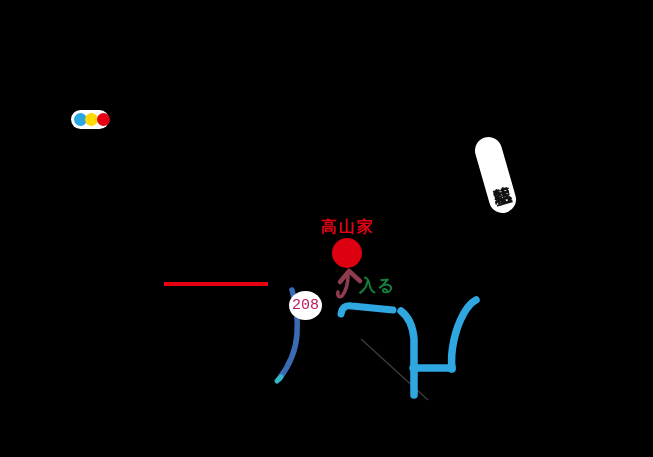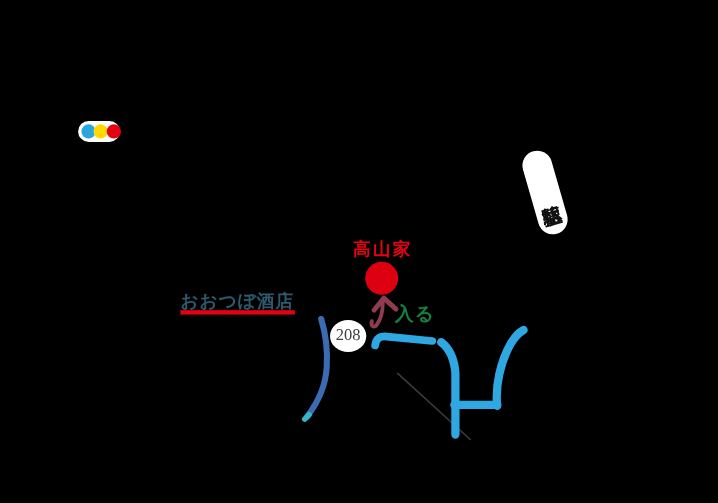--- a/index.html
+++ b/index.html
@@ -1,21 +1,21 @@
 <!DOCTYPE html>
 <html><head>
 <meta charset="utf-8">
 <style>
   html,body{margin:0;padding:0;background:#000;}
   .stage{
     position:relative;
     width:653px;height:457px;
     background:#000;
     overflow:hidden;
-    font-family:Liberation Serif, serif;
+    font-family:Liberation Mono, monospace;
   }
   .abs{position:absolute;}
   svg.lines{position:absolute;left:0;top:0;}
 
   
   .traffic-light{
     left:71px;top:110px;width:38px;height:19px;
     background:#fff;border-radius:9.5px;
   }
   .traffic-light .lamp{
@@ -47,24 +47,24 @@
     left:164px;top:264px;
     font-size:16px;font-weight:bold;letter-spacing:1px;
     white-space:nowrap;
   }
   .store-underline{
     left:164px;top:282px;width:104px;height:4px;
   }
 
   
   .route-badge{
-    left:300px;top:291px;width:33px;height:29px;
+    left:289px;top:291px;width:33px;height:29px;
     background:#fff;border-radius:50%;
     display:flex;align-items:center;justify-content:center;
-    font-size:15px;color:#404040;
+    font-size:15px;color:#be185d;
   }
 
   
   .station-pill{
     left:482px;top:136px;width:27px;height:78px;
     background:#fff;border-radius:14px;
     transform:rotate(-16deg);
     display:flex;align-items:center;justify-content:center;
   }
   .station-pill .vtext{
@@ -103,21 +103,20 @@
     <span class="lamp l1" style="background: rgb(43, 167, 224);"></span>
     <span class="lamp l2" style="background: rgb(255, 217, 0);"></span>
     <span class="lamp l3" style="background: rgb(230, 0, 18);"></span>
   </div>
 
   <div class="abs dest-label" style="color: rgb(230, 0, 18);">高山家</div>
   <div class="abs dest-marker" style="background: rgb(221, 0, 16);"></div>
 
   <div class="abs enter-label" style="color: #15803d;">入る</div>
 
-  <div class="abs store-label" style="color: rgb(44, 90, 110);">おおつぼ酒店</div>
   <div class="abs store-underline" style="background: rgb(230, 0, 18);"></div>
 
   <div class="abs route-badge">
     <span>208</span>
   </div>
 
   <div class="abs station-pill">
     <span class="vtext" style="color: rgb(17, 17, 17);">徳益駅</span>
   </div>
 

